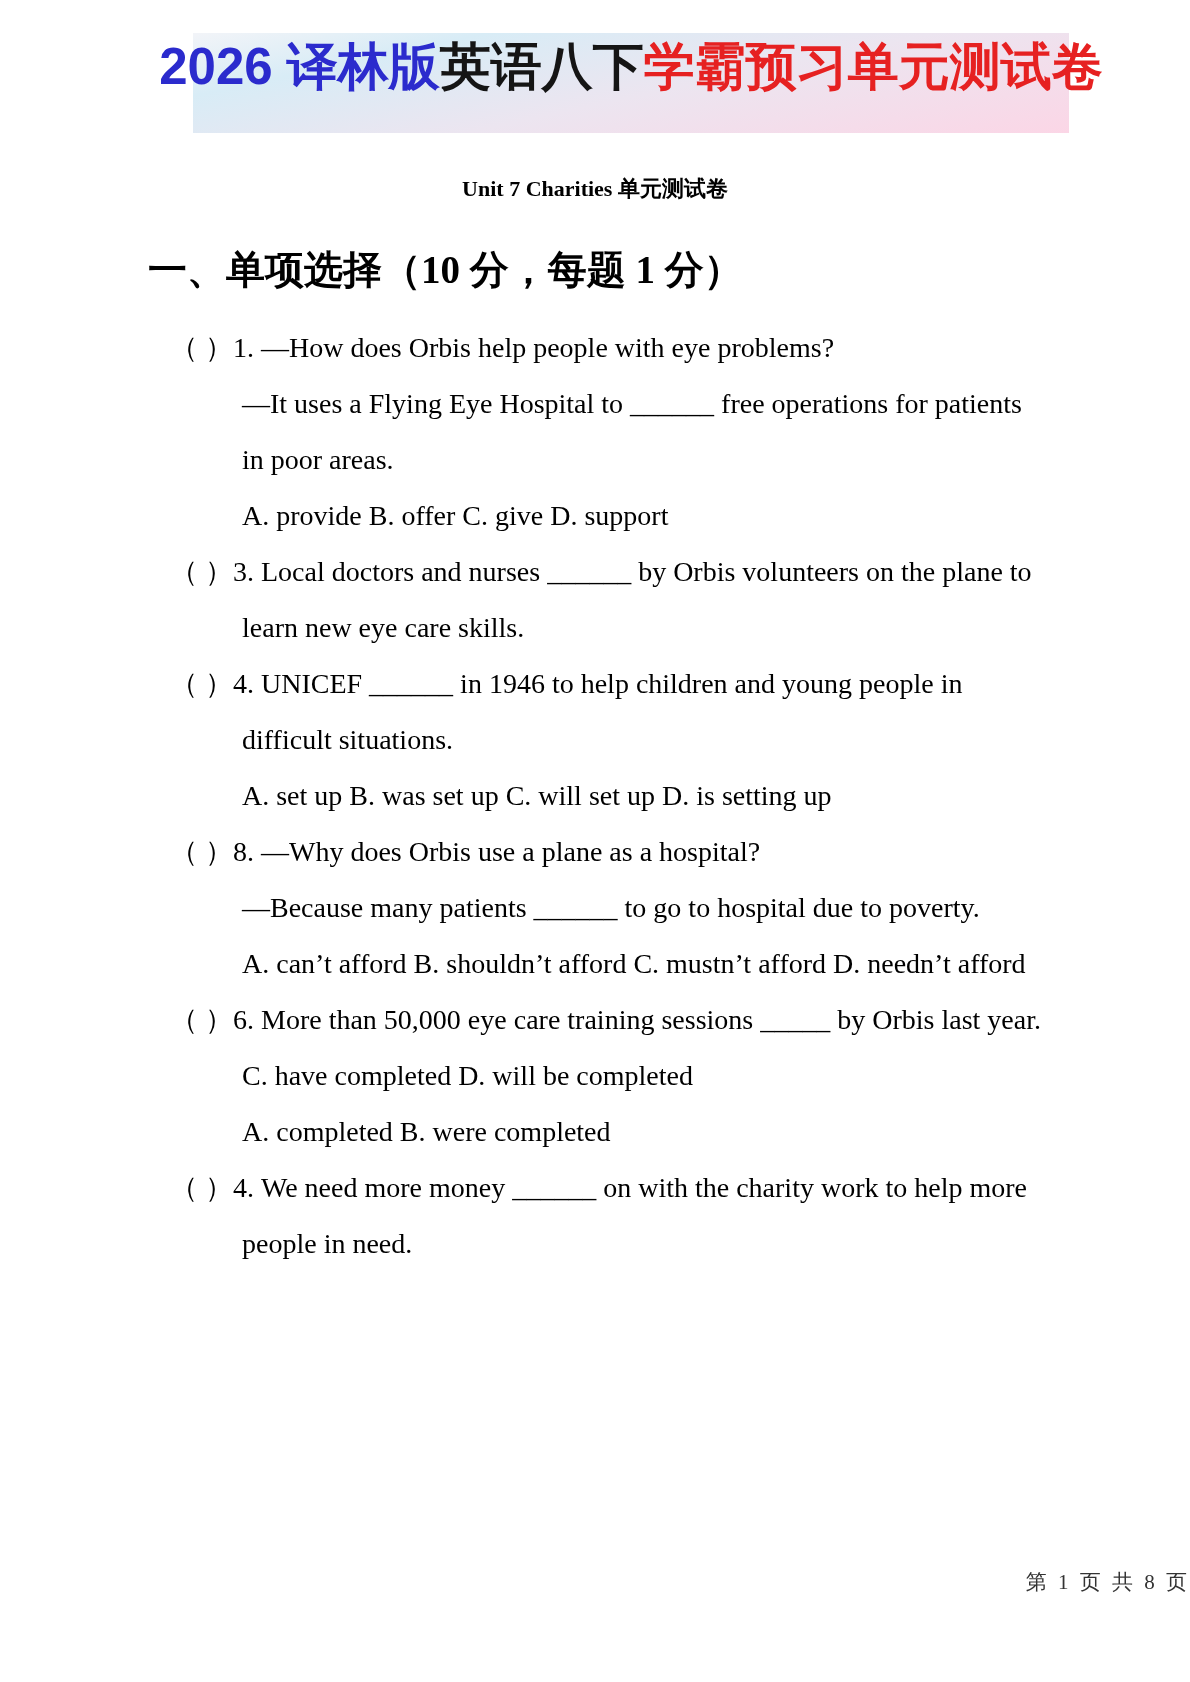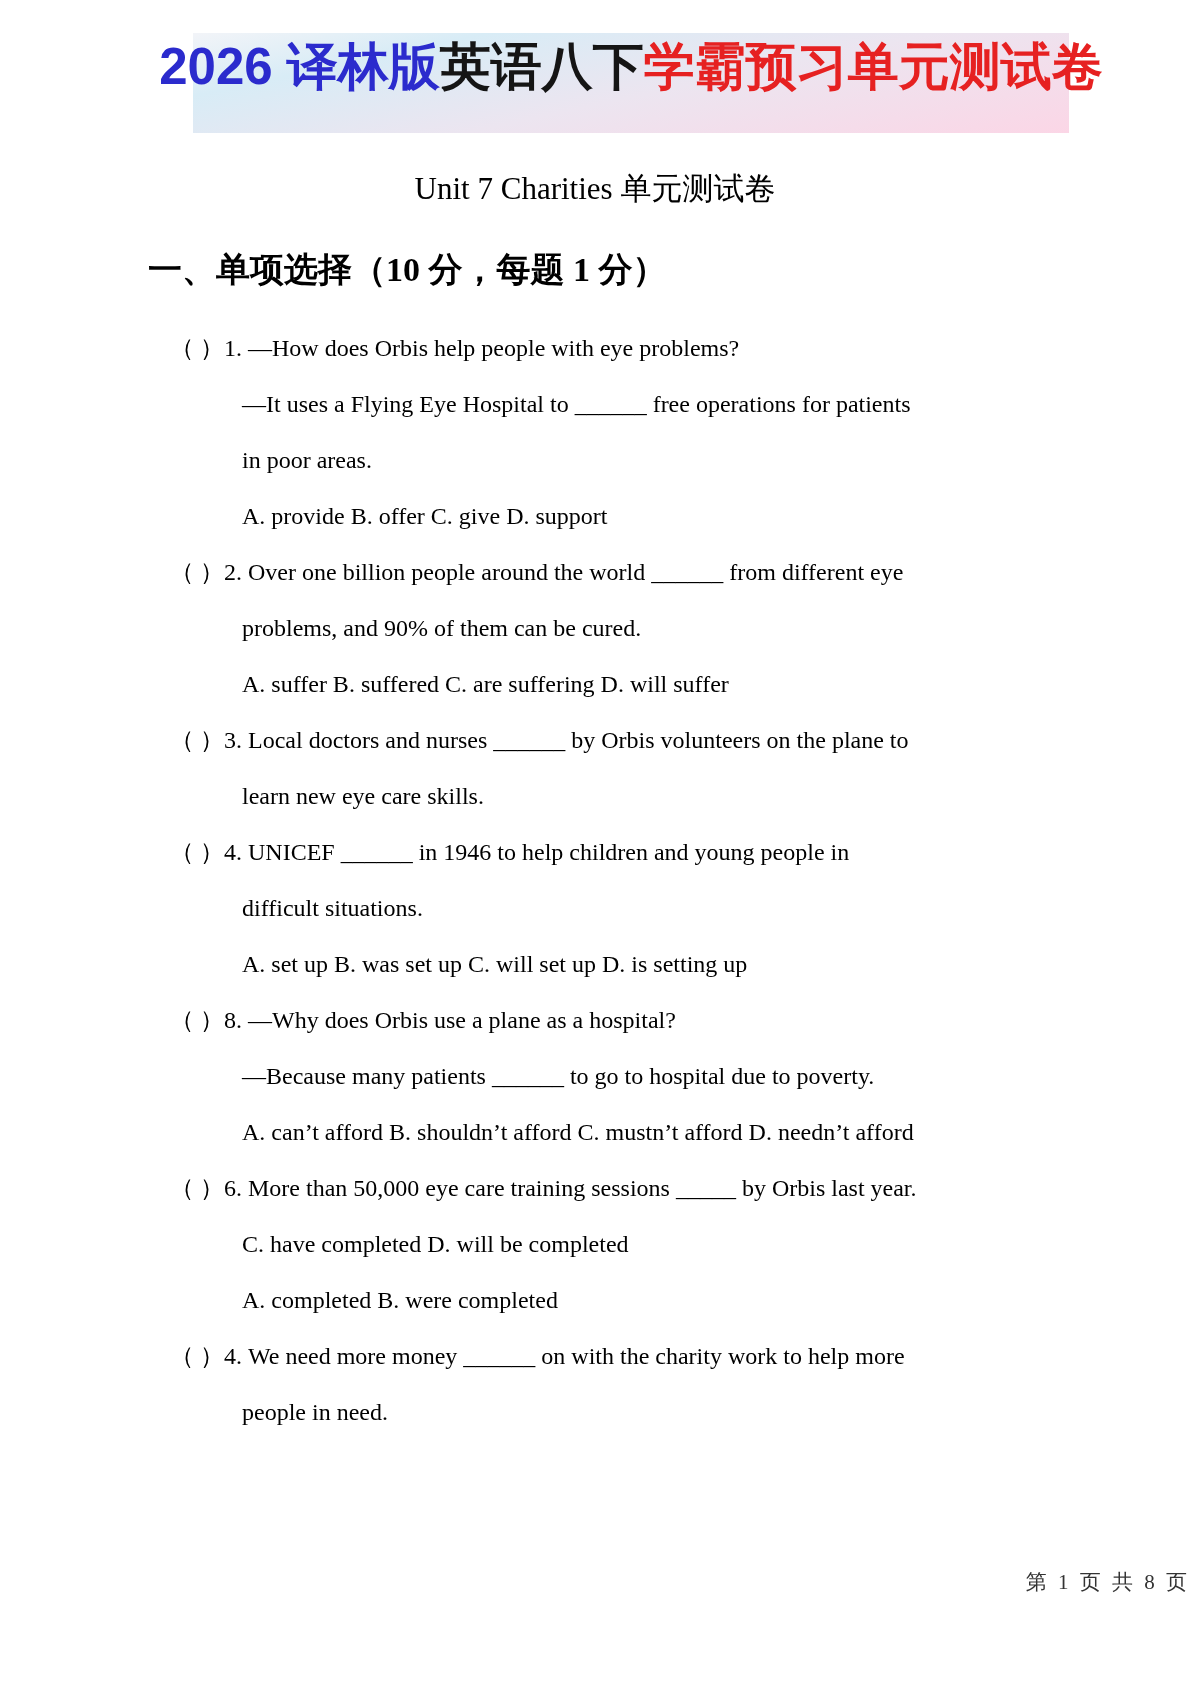--- a/index.html
+++ b/index.html
@@ -25,33 +25,33 @@
     white-space: nowrap;
   }
   .banner-blue  { color: #2b2bcd; }
   .banner-black { color: #151515; }
   .banner-red   { color: #e62121; }
   .title {
     margin: 34px 0 0 0;
     height: 44px;
     line-height: 44px;
     text-align: center;
-    font-size: 31px;
-    font-weight: normal;
+    font-size: 22px;
+    font-weight: bold;
   }
   .section-heading {
     margin: 36px 0 0 148px;
     height: 46px;
     line-height: 46px;
-    font-size: 34px;
+    font-size: 39px;
     font-weight: bold;
   }
   .questions {
     margin: 27px 0 0 170px;
-    font-size: 24px;
+    font-size: 28px;
   }
   .line {
     height: 56px;
     line-height: 56px;
     white-space: pre;
   }
   .line.cont { padding-left: 72px; }
   .footer {
     position: absolute;
     left: 0;
@@ -80,25 +80,20 @@
 
   <div class="questions">
 
     <div class="question">
       <div class="line first">（ ）1. —How does Orbis help people with eye problems?</div>
       <div class="line cont">—It uses a Flying Eye Hospital to ______ free operations for patients</div>
       <div class="line cont">in poor areas.</div>
       <div class="line cont">A. provide B. offer C. give D. support</div>
     </div>
 
-    <div class="question">
-      <div class="line first">（ ）2. Over one billion people around the world ______ from different eye</div>
-      <div class="line cont">problems, and 90% of them can be cured.</div>
-      <div class="line cont">A. suffer B. suffered C. are suffering D. will suffer</div>
-    </div>
 
     <div class="question">
       <div class="line first">（ ）3. Local doctors and nurses ______ by Orbis volunteers on the plane to</div>
       <div class="line cont">learn new eye care skills.</div>
     </div>
 
     <div class="question">
       <div class="line first">（ ）4. UNICEF ______ in 1946 to help children and young people in</div>
       <div class="line cont">difficult situations.</div>
       <div class="line cont">A. set up B. was set up C. will set up D. is setting up</div>

